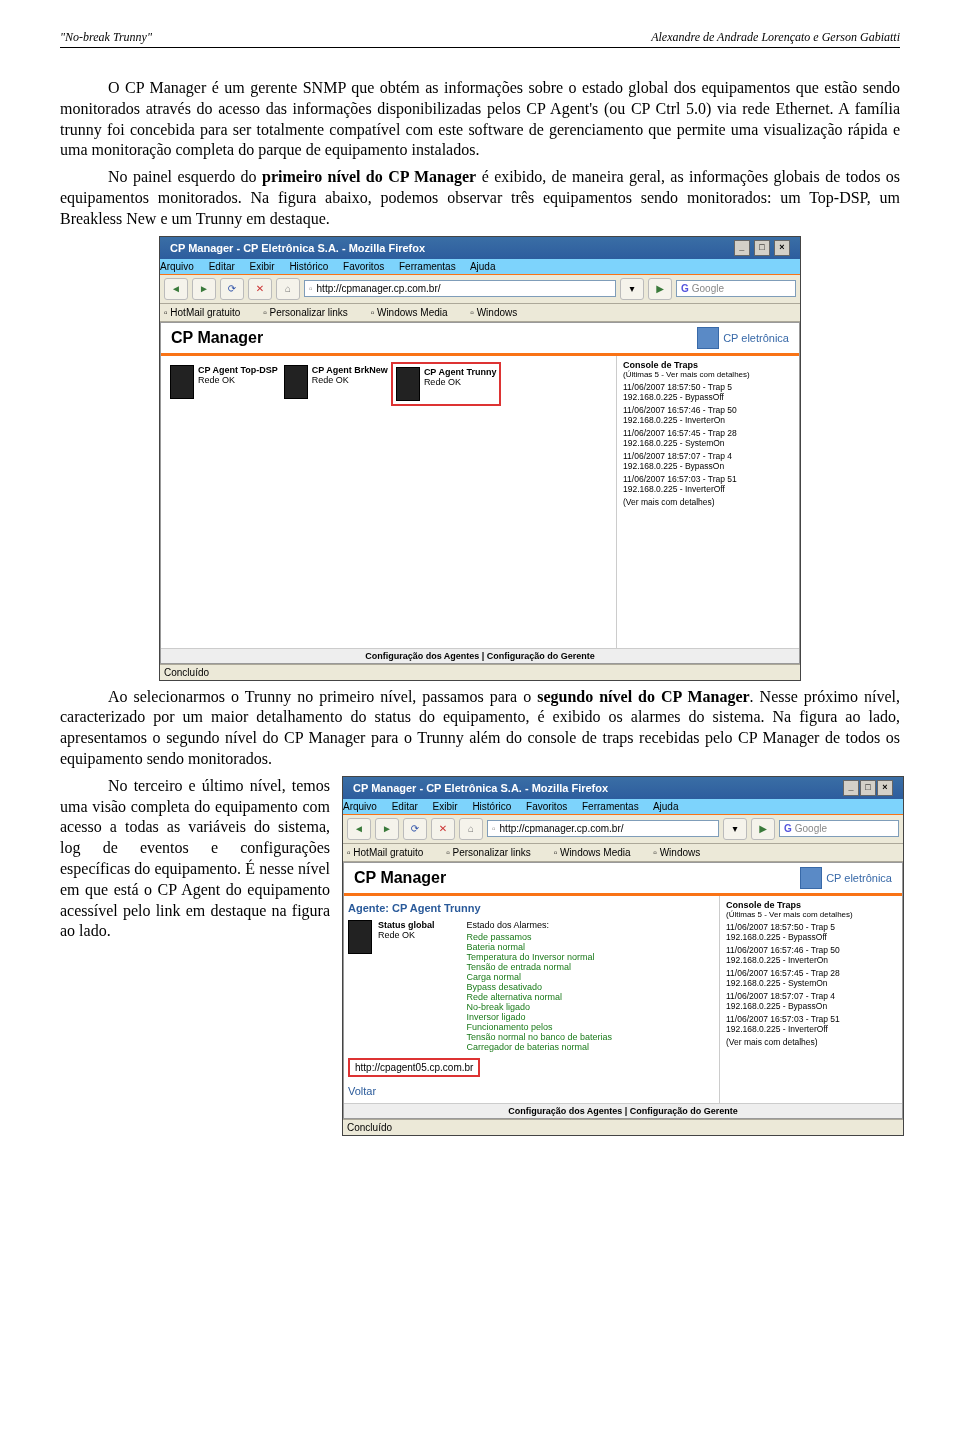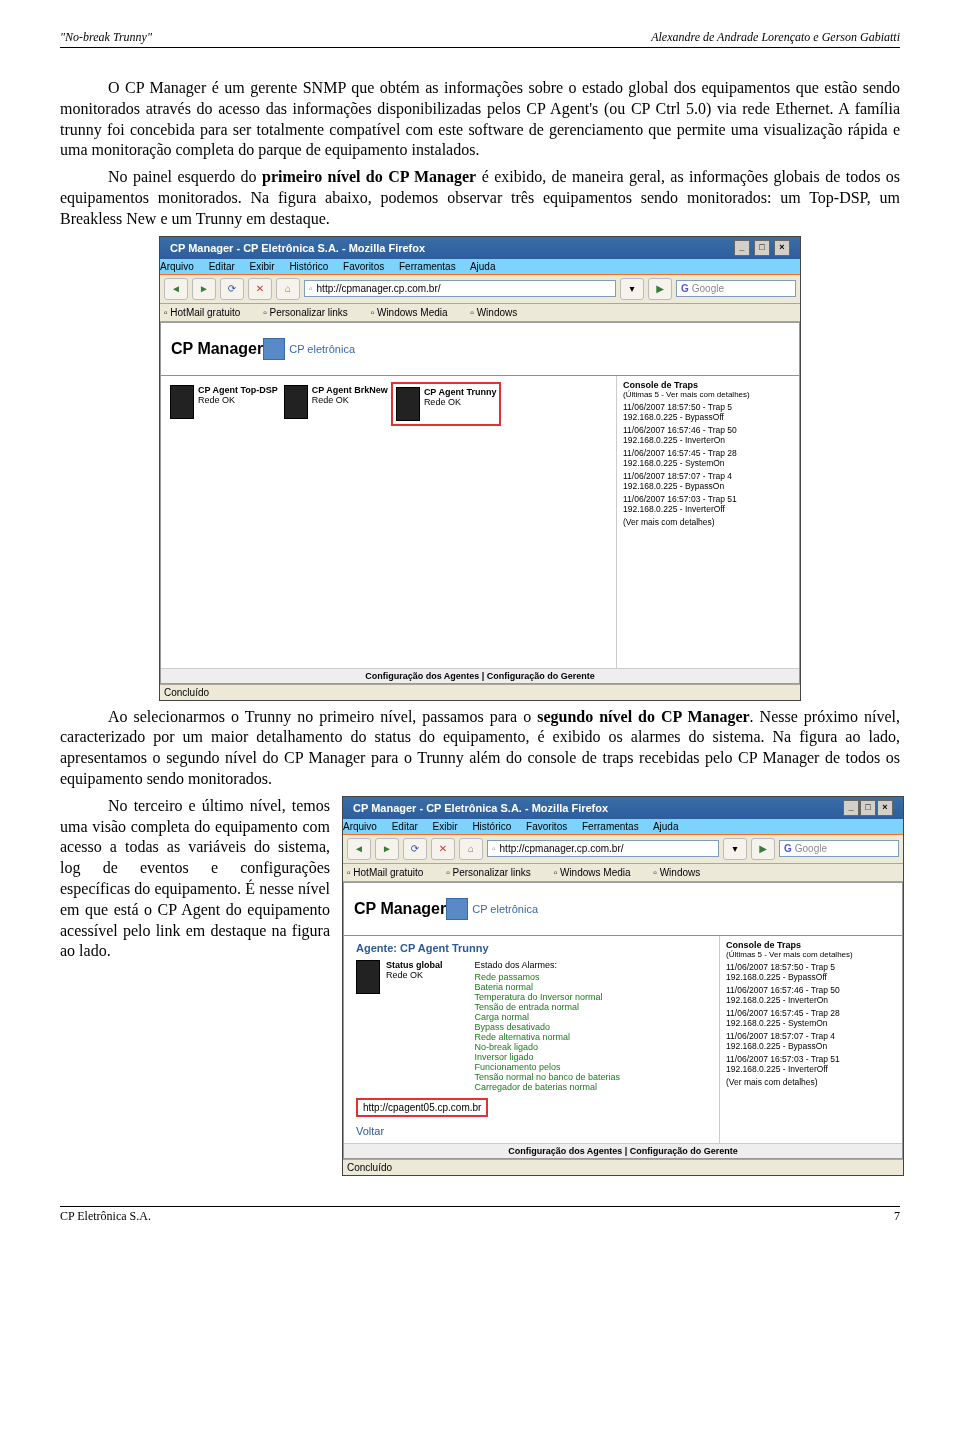--- a/index.html
+++ b/index.html
@@ -14,38 +14,38 @@
 .winbtns span{display:inline-block;width:14px;height:14px;background:#d4d0c8;border:1px solid #666;margin-left:1px;text-align:center;color:#000;line-height:12px;font-size:9px;cursor:pointer}
 .menubar{background:#7dd3fc;padding:2px 0;border-bottom:1px solid #f97316}
 .menubar span{margin-right:12px;cursor:pointer}
 .navbar{background:#ece9d8;padding:3px 4px;border-bottom:1px solid #aca899;display:flex;align-items:center;gap:4px}
 .navbtn{width:22px;height:20px;border:1px solid #bbb;border-radius:3px;display:inline-flex;align-items:center;justify-content:center;background:#f5f3eb;cursor:pointer}
 .urlbox{flex:1;border:1px solid #7f9db9;background:#fff;padding:2px 4px;display:flex;align-items:center;gap:4px}
 .searchbox{width:110px;border:1px solid #7f9db9;background:#fff;padding:2px 4px;display:flex;align-items:center;gap:3px}
 .bmbar{background:#ece9d8;padding:3px 4px;border-bottom:1px solid #aca899}
 .bmbar span{margin-right:10px;cursor:pointer}
 .content{background:#fff;min-height:200px;border:1px solid #999;margin:0;padding:0}
-.cplogo{display:flex;align-items:center;padding:15px 10px;border-bottom:1px solid #f97316}
+.cplogo{display:flex;justify-content:space-between;align-items:center;padding:4px 10px;border-bottom:3px solid #f97316}
 .cplogo .title{font-size:16px;font-weight:bold;font-family:Arial}
 .cplogo .brand{font-size:11px;color:#3869a8;display:flex;align-items:center;gap:4px}
 .brandicon{width:20px;height:20px;background:#5a8ac6;border:1px solid #3869a8}
 .cparea{display:flex}
 .agentpanel{flex:1;padding:6px;display:flex;align-items:flex-start;min-height:280px}
 .agentbox{display:flex;align-items:flex-start;gap:4px;padding:3px}
 .agentbox.hl{border:2px solid #d33}
 .ups{width:22px;height:32px;background:#222;border:1px solid #000}
 .agentinfo{font-size:9px}
 .agentinfo .nm{font-weight:bold}
 .traps{width:170px;border-left:1px solid #ccc;padding:4px 6px;font-size:8.5px}
 .traps .th{font-weight:bold;font-size:9px}
 .traps .sub{font-size:8px}
 .traps .item{margin-top:3px}
 .cpfoot{background:#eee;text-align:center;padding:2px;font-size:9px;font-weight:bold;border-top:1px solid #ccc}
 .statusbar{background:#ece9d8;padding:2px 4px;border-top:1px solid #aca899;font-size:10px}
-.agent2{flex:1;padding:6px 12px}
+.agent2{flex:1;padding:6px 4px}
 .agent2 .hd{font-weight:bold;color:#2a5a9a;font-size:11px;margin-bottom:6px}
 .agent2 .row{display:flex;gap:32px}
 .statcol .sl{font-size:9px}
 .alarms{font-size:9px}
 .alarms .ah{font-weight:normal;margin-bottom:2px}
 .alarms div{color:#1a7a1a}
 .linkbox{border:2px solid #d33;padding:2px 5px;display:inline-block;margin:6px 0;font-size:10px;color:#000}
 .voltar{color:#2a5a9a;font-size:11px;margin-top:2px;cursor:pointer}
 .col2{display:flex;gap:12px;align-items:flex-start}
 .col2 .lt{flex:0 0 270px}
@@ -288,17 +288,13 @@
       <div class="item">(Ver mais com detalhes)</div>
      </div>
     </div>
     <div class="cpfoot">Configuração dos Agentes | Configuração do Gerente</div>
    </div>
    <div class="statusbar">Concluído</div>
   </div>
  </div>
 </div>
 
-<div class="ftr">
- <span>CP Eletrônica S.A.</span>
- <span>7</span>
 </div>
-</div>
 
 </body></html>

